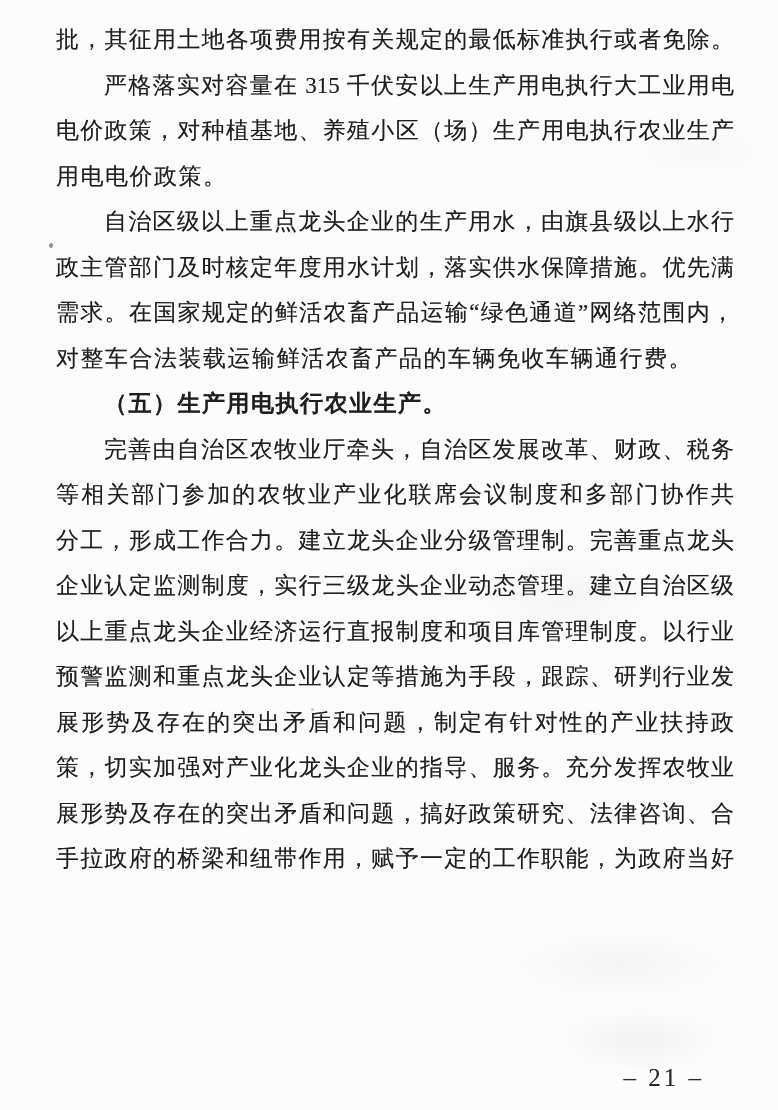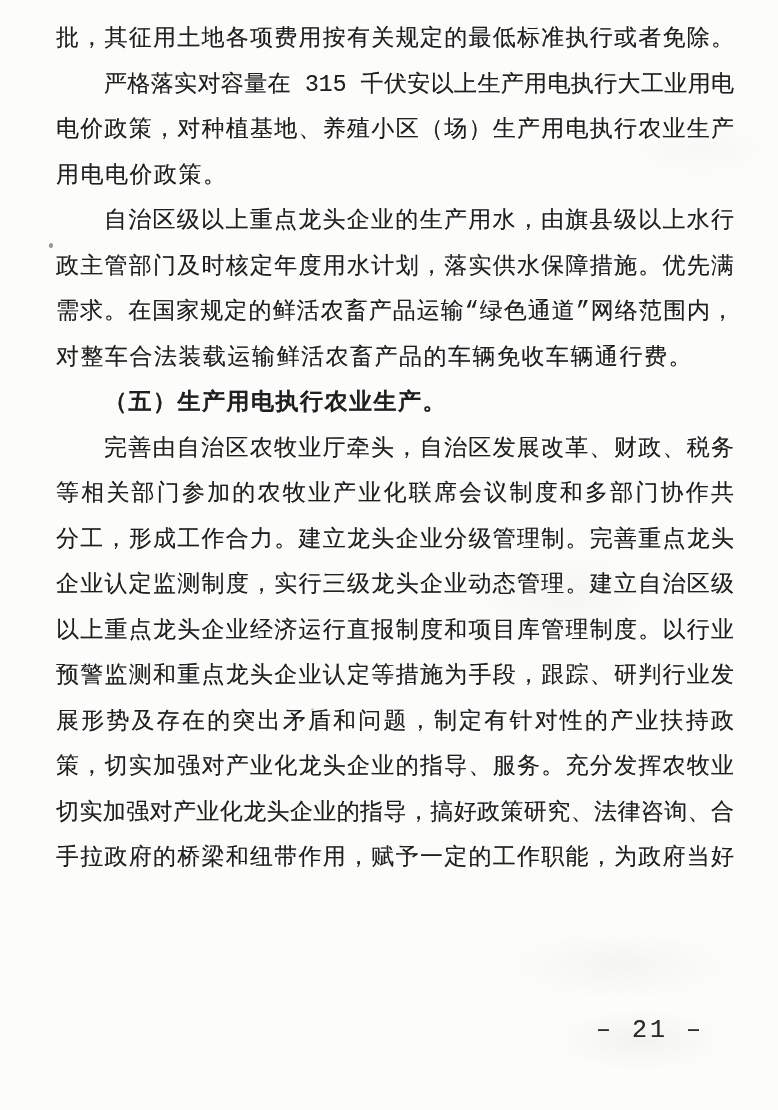--- a/index.html
+++ b/index.html
@@ -12,21 +12,21 @@
     width: 778px;
     height: 1110px;
     margin: 0;
     background:
       radial-gradient(ellipse 130px 60px at 565px 595px, rgba(60,60,60,0.035), rgba(0,0,0,0) 70%),
       radial-gradient(ellipse 160px 50px at 620px 965px, rgba(60,60,60,0.04), rgba(0,0,0,0) 70%),
       radial-gradient(ellipse 120px 45px at 640px 1040px, rgba(60,60,60,0.05), rgba(0,0,0,0) 70%),
       radial-gradient(ellipse 100px 40px at 700px 150px, rgba(60,60,60,0.025), rgba(0,0,0,0) 70%),
       #fcfcfb;
     overflow: hidden;
-    font-family: Liberation Mono, monospace;
+    font-family: Liberation Serif, serif;
   }
   .body-text {
     position: absolute;
     left: 56px;
     top: 17px;
     width: 678px;
     font-size: 23px;
     line-height: 45.5px;
     color: #1f1f1f;
     text-shadow: 0 0 0.5px rgba(20,20,20,0.45);
@@ -41,21 +41,21 @@
     letter-spacing: 0;
   }
   .line.indent {
     text-indent: 48px;
   }
   .line.bold {
     font-weight: bold;
   }
   .footer {
     position: absolute;
-    top: 1016px;
+    top: 1064px;
     right: 74px;
     font-size: 25px;
     letter-spacing: 3px;
     color: #2b2b2b;
     text-shadow: 0 0 0.5px rgba(20,20,20,0.4);
   }
   .speck {
     position: absolute;
     background: rgba(70,70,70,0.55);
     border-radius: 50%;
@@ -78,19 +78,19 @@
       <div class="line">对整车合法装载运输鲜活农畜产品的车辆免收车辆通行费。</div>
       <div class="line indent bold">（五）生产用电执行农业生产。</div>
       <div class="line fill indent">完善由自治区农牧业厅牵头，自治区发展改革、财政、税务</div>
       <div class="line fill">等相关部门参加的农牧业产业化联席会议制度和多部门协作共</div>
       <div class="line fill">分工，形成工作合力。建立龙头企业分级管理制。完善重点龙头</div>
       <div class="line fill">企业认定监测制度，实行三级龙头企业动态管理。建立自治区级</div>
       <div class="line fill">以上重点龙头企业经济运行直报制度和项目库管理制度。以行业</div>
       <div class="line fill">预警监测和重点龙头企业认定等措施为手段，跟踪、研判行业发</div>
       <div class="line fill">展形势及存在的突出矛盾和问题，制定有针对性的产业扶持政</div>
       <div class="line fill">策，切实加强对产业化龙头企业的指导、服务。充分发挥农牧业</div>
-      <div class="line fill">切实加强对产业化龙头企业的指导，搞好政策研究、法律咨询、合</div>
+      <div class="line fill">展形势及存在的突出矛盾和问题，搞好政策研究、法律咨询、合</div>
       <div class="line fill">手拉政府的桥梁和纽带作用，赋予一定的工作职能，为政府当好</div>
     </div>
   <div class="footer">– 21 –</div>
   <div class="speck speck-1"></div>
   <div class="speck speck-2"></div>
 </div>
 
 </body></html>

